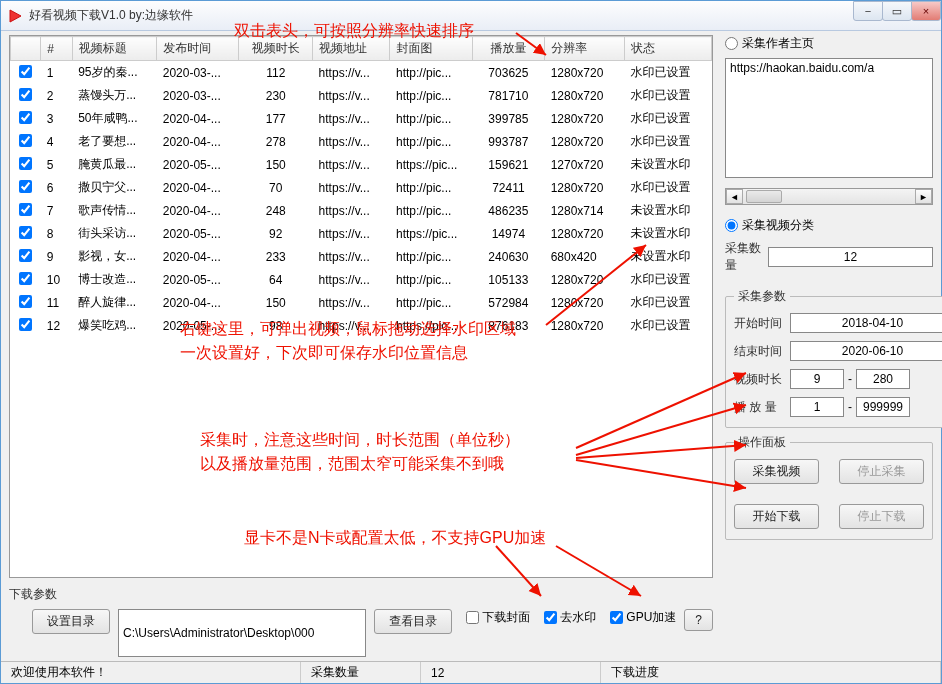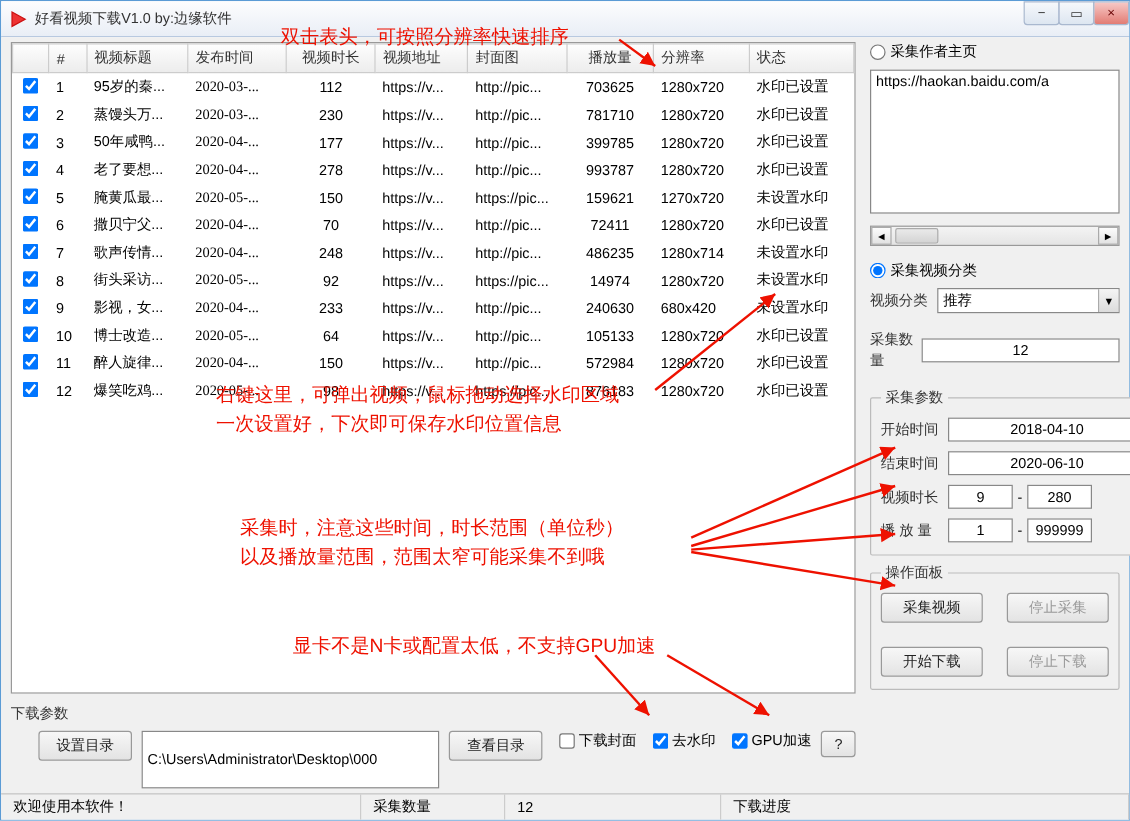--- a/index.html
+++ b/index.html
@@ -92,21 +92,21 @@
       padding: 3px 6px;
       border-bottom: 0px solid transparent;
       white-space: nowrap;
       text-overflow: ellipsis;
       overflow: hidden;
     }
     tbody tr { height: 21px; }
     .cb-col { width: 20px; text-align: center; }
     .col-idx { width: 26px; }
     .col-title { width: 70px; max-width:70px; }
-    .col-date { width: 68px; max-width:68px;font-family:Liberation Serif, serif; }
+    .col-date { width: 68px; max-width:68px; }
     .col-dur { width: 54px; text-align: center; }
     .col-url { width: 64px; max-width:64px; }
     .col-cover { width: 68px; max-width:68px; }
     .col-play { width: 60px; text-align:center; }
     .col-res { width: 66px; text-align:left;}
     .col-stat { width: 70px; }
     .download-params {
       margin-top: 8px;
       display: flex;
       flex-direction: column;
@@ -466,27 +466,20 @@
       <div class="hscroll">
         <div class="arrow">◄</div>
         <div class="thumb"></div>
         <div class="arrow">►</div>
       </div>
       <div class="radio-row" style="margin-top:6px">
           <input type="radio" name="mode" checked="" style="">
           <span>采集视频分类</span>
         </div>
       <div class="field-row">
-        <div class="field-label">视频分类</div>
-        <div class="select-like">
-          <span class="val">推荐</span>
-          <span class="dd">▼</span>
-        </div>
-      </div>
-      <div class="field-row">
         <div class="field-label">采集数量</div>
         <input type="text" style="text-align: center;" value="12">
       </div>
 
       <fieldset class="group">
         <legend>采集参数</legend>
         <div class="field-row">
           <div class="field-label">开始时间</div>
           <input type="text" style="text-align: center;" value="2018-04-10">
         </div>

